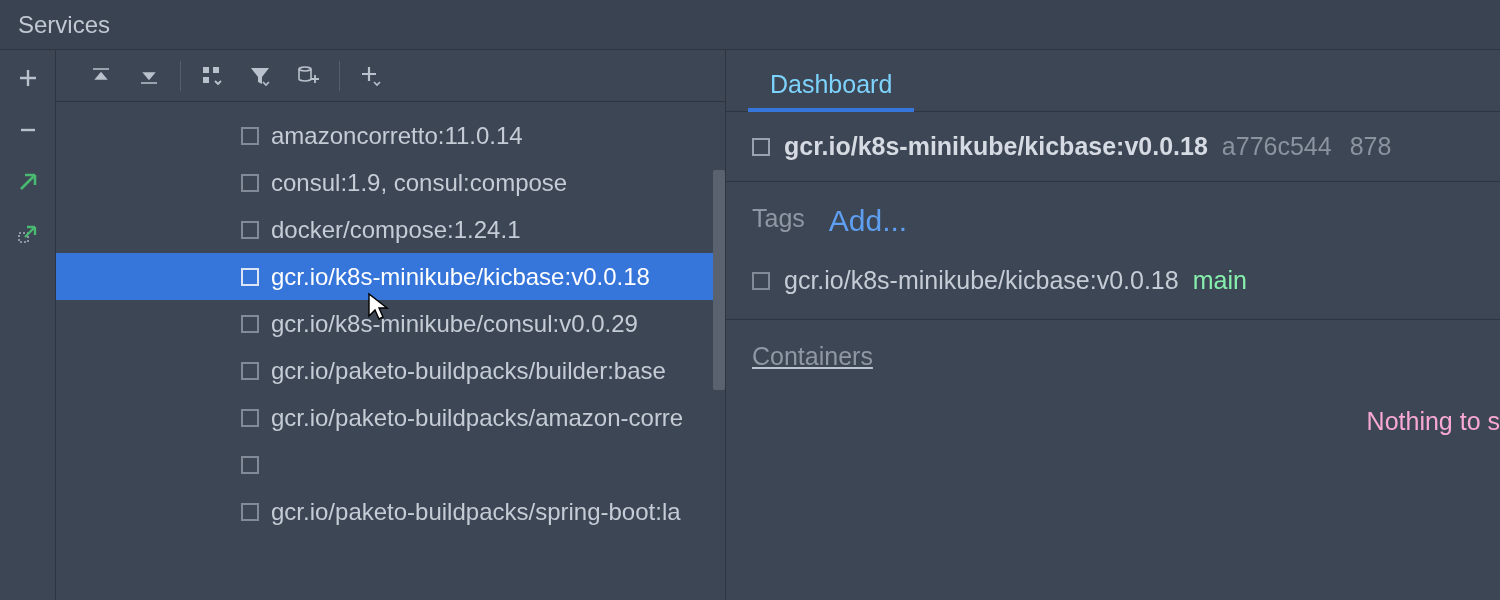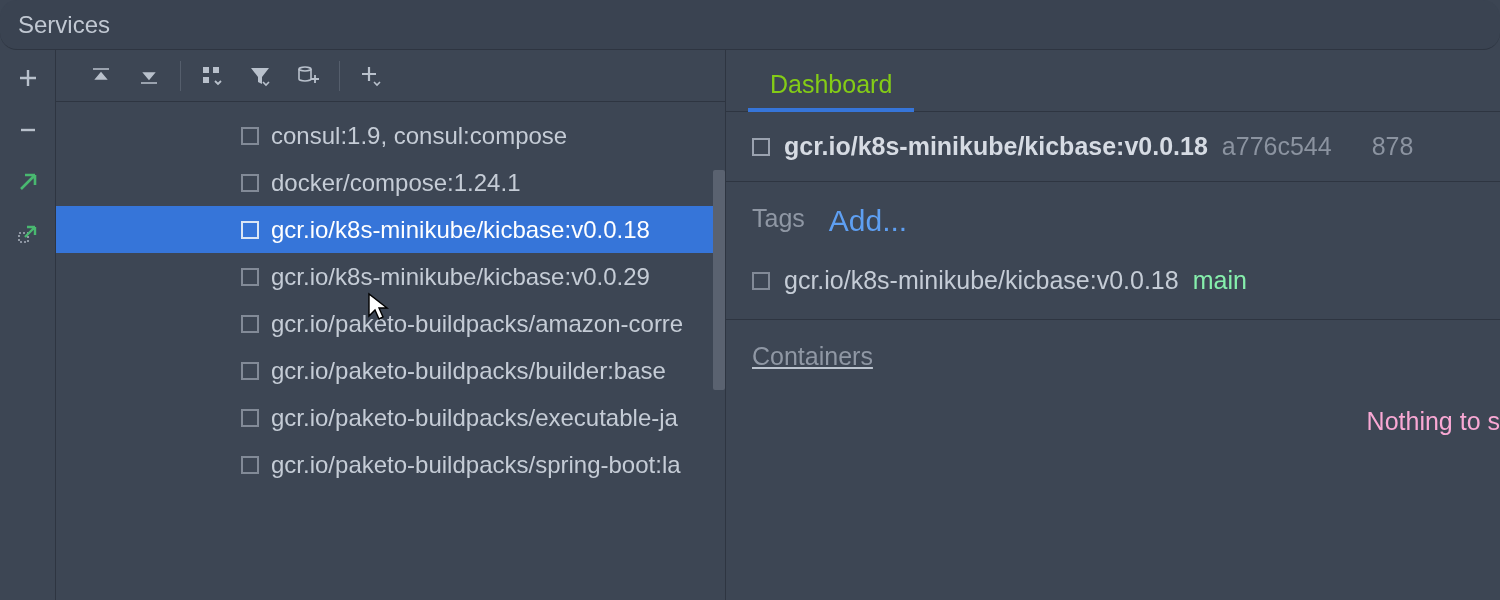--- a/index.html
+++ b/index.html
@@ -12,21 +12,20 @@
   }
   .titlebar {
     height: 50px;
     background: #3a4351;
     border-bottom: 1px solid #2e3541;
     padding-left: 18px;
     display: flex;
     align-items: center;
     font-size: 24px;
     color: #c1c8d2;
-    border-radius: 17px;
   }
   .main {
     display: flex;
     height: 550px;
   }
   .gutter {
     width: 56px;
     background: #3d4654;
     border-right: 1px solid #2e3541;
     display: flex;
@@ -133,21 +132,21 @@
   .tabs {
     height: 62px;
     display: flex;
     align-items: flex-end;
     padding-left: 22px;
     border-bottom: 1px solid #2e3541;
   }
   .tab {
     padding: 14px 22px 12px 22px;
     font-size: 25px;
-    color: #84cc16;
+    color: #7dd3fc;
     position: relative;
     cursor: pointer;
   }
   .tab-underline {
     position: absolute;
     left: 0; right: 0; bottom: -1px;
     height: 4px;
     background: #3675d9;
   }
   .detail-header {
@@ -162,21 +161,21 @@
   .detail-header .sq-icon { border-color: #9aa2af; }
   .detail-title {
     font-weight: 700;
     color: #d6dbe3;
     font-size: 25px;
   }
   .detail-meta {
     color: #8b93a0;
     font-size: 25px;
     display: flex;
-    gap: 40px;
+    gap: 18px;
   }
   .section {
     padding: 22px 0 6px 26px;
     text-decoration: underline;
   }
   .section-label {
     color: #8f97a4;
     font-size: 25px;
   }
   .tags-row {
@@ -290,45 +289,48 @@
                 <path d="M9 2v14M2 9h14" stroke="#b9c1cc" stroke-width="2.2"></path>
                 <path d="M14 17l3 3 3-3" stroke="#b9c1cc" stroke-width="1.6" fill="none"></path>
               </svg>
           </div>
         </div>
       </div>
 
       <div class="tree">
         <div class="tree-row">
           <span class="sq-icon"></span>
+          <span>amazoncorretto:11.0.14</span>
+        </div>
+        <div class="tree-row">
+          <span class="sq-icon"></span>
           <span>consul:1.9, consul:compose</span>
         </div>
         <div class="tree-row">
           <span class="sq-icon"></span>
           <span>docker/compose:1.24.1</span>
         </div>
         <div class="tree-row selected">
           <span class="sq-icon"></span>
           <span>gcr.io/k8s-minikube/kicbase:v0.0.18</span>
         </div>
         <div class="tree-row">
           <span class="sq-icon"></span>
-          <span>gcr.io/k8s-minikube/kicbase:v0.0.29</span>
+          <span>gcr.io/k8s-minikube/consul:v0.0.29</span>
+        </div>
+        <div class="tree-row">
+          <span class="sq-icon"></span>
+          <span>gcr.io/paketo-buildpacks/builder:base</span>
         </div>
         <div class="tree-row">
           <span class="sq-icon"></span>
           <span>gcr.io/paketo-buildpacks/amazon-corre</span>
         </div>
         <div class="tree-row">
           <span class="sq-icon"></span>
-          <span>gcr.io/paketo-buildpacks/builder:base</span>
-        </div>
-        <div class="tree-row">
-          <span class="sq-icon"></span>
-          <span>gcr.io/paketo-buildpacks/executable-ja</span>
         </div>
         <div class="tree-row">
           <span class="sq-icon"></span>
           <span>gcr.io/paketo-buildpacks/spring-boot:la</span>
         </div>
         <div class="scroll-thumb"></div>
       </div>
     </div>
 
     <div class="right-panel">

